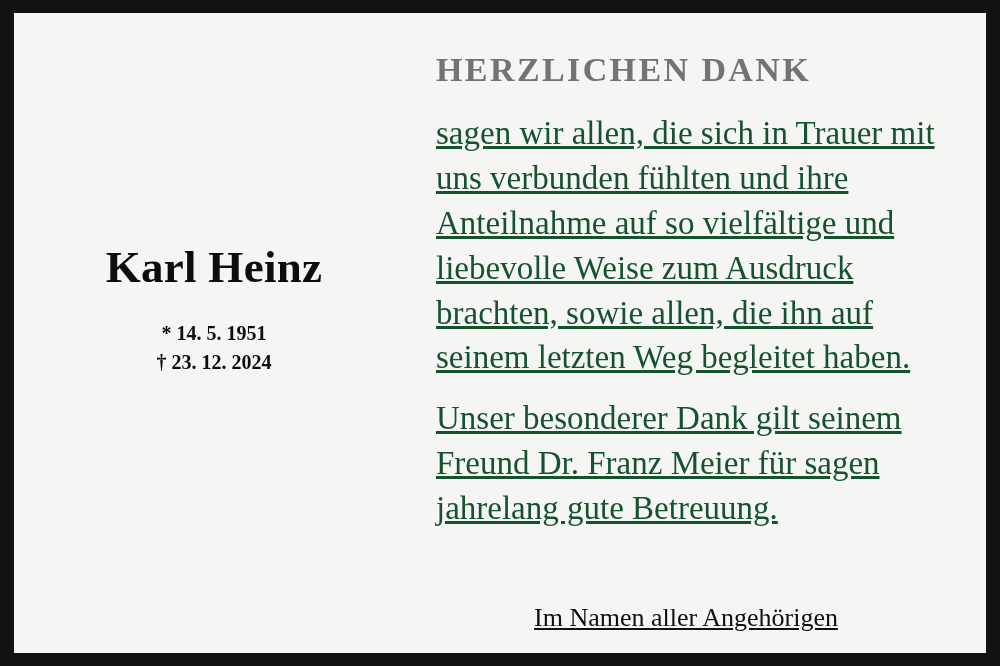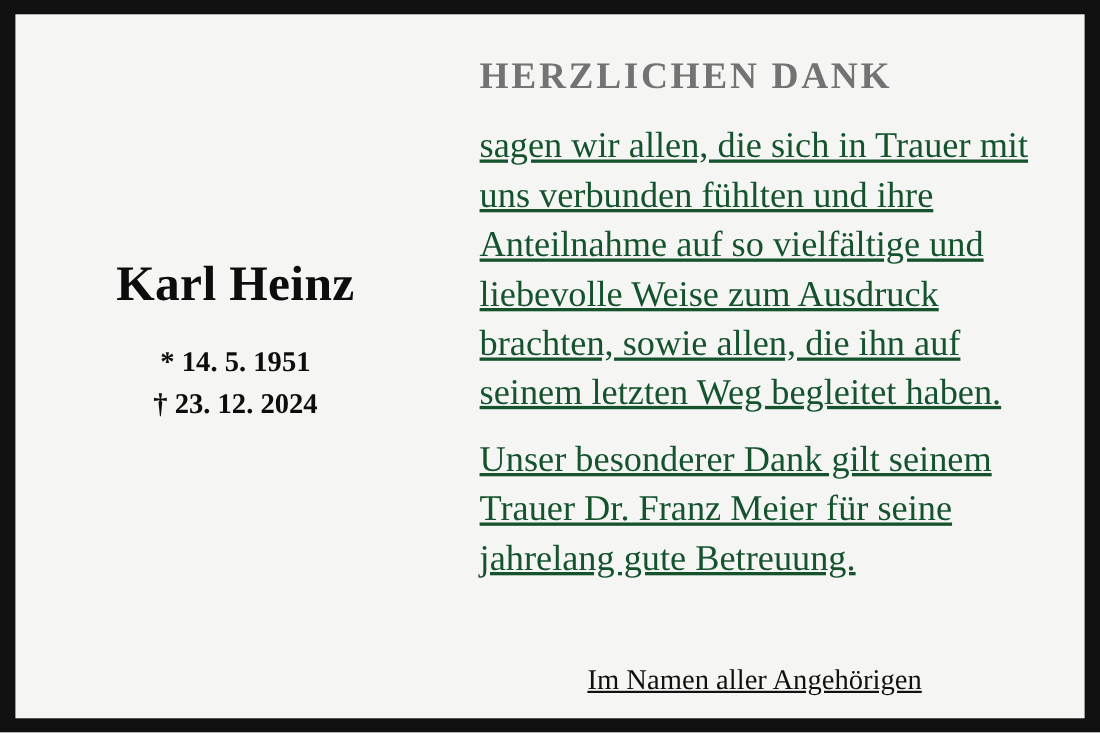--- a/index.html
+++ b/index.html
@@ -47,21 +47,21 @@
     letter-spacing: 0.3px;
     margin: 0 0 26px 0;
     color: #0d0d0d;
   }
   .deceased-name .name-line {
     display: block;
     white-space: nowrap;
   }
   .dates {
     text-align: center;
-    font-size: 26px;
+    font-size: 20px;
     font-weight: bold;
     line-height: 1.45;
     color: #0d0d0d;
   }
   .dates .date-line {
     display: block;
     white-space: nowrap;
   }
   .right-col {
     flex: 1 1 auto;
@@ -121,20 +121,20 @@
       </div>
       <div class="dates">
         <span class="date-line">* 14. 5. 1951</span>
         <span class="date-line">† 23. 12. 2024</span>
       </div>
     </div>
 
     <div class="right-col">
       <div class="thanks-heading">HERZLICHEN DANK</div>
       <p class="body-par">sagen wir allen, die sich in Trauer mit uns verbunden fühlten und ihre Anteilnahme auf so vielfältige und liebevolle Weise zum Ausdruck brachten, sowie allen, die ihn auf seinem letzten Weg begleitet haben.</p>
-      <p class="body-par">Unser besonderer Dank gilt seinem Trauer Dr. Franz Meier für seine jahrelang gute Betreuung.</p>
+      <p class="body-par">Unser besonderer Dank gilt seinem Freund Dr. Franz Meier für sagen jahrelang gute Betreuung.</p>
       <div class="closing">
         <span class="closing-line">Im Namen aller Angehörigen</span>
       </div>
     </div>
 
   </div>
 </div>
 
 </body></html>

